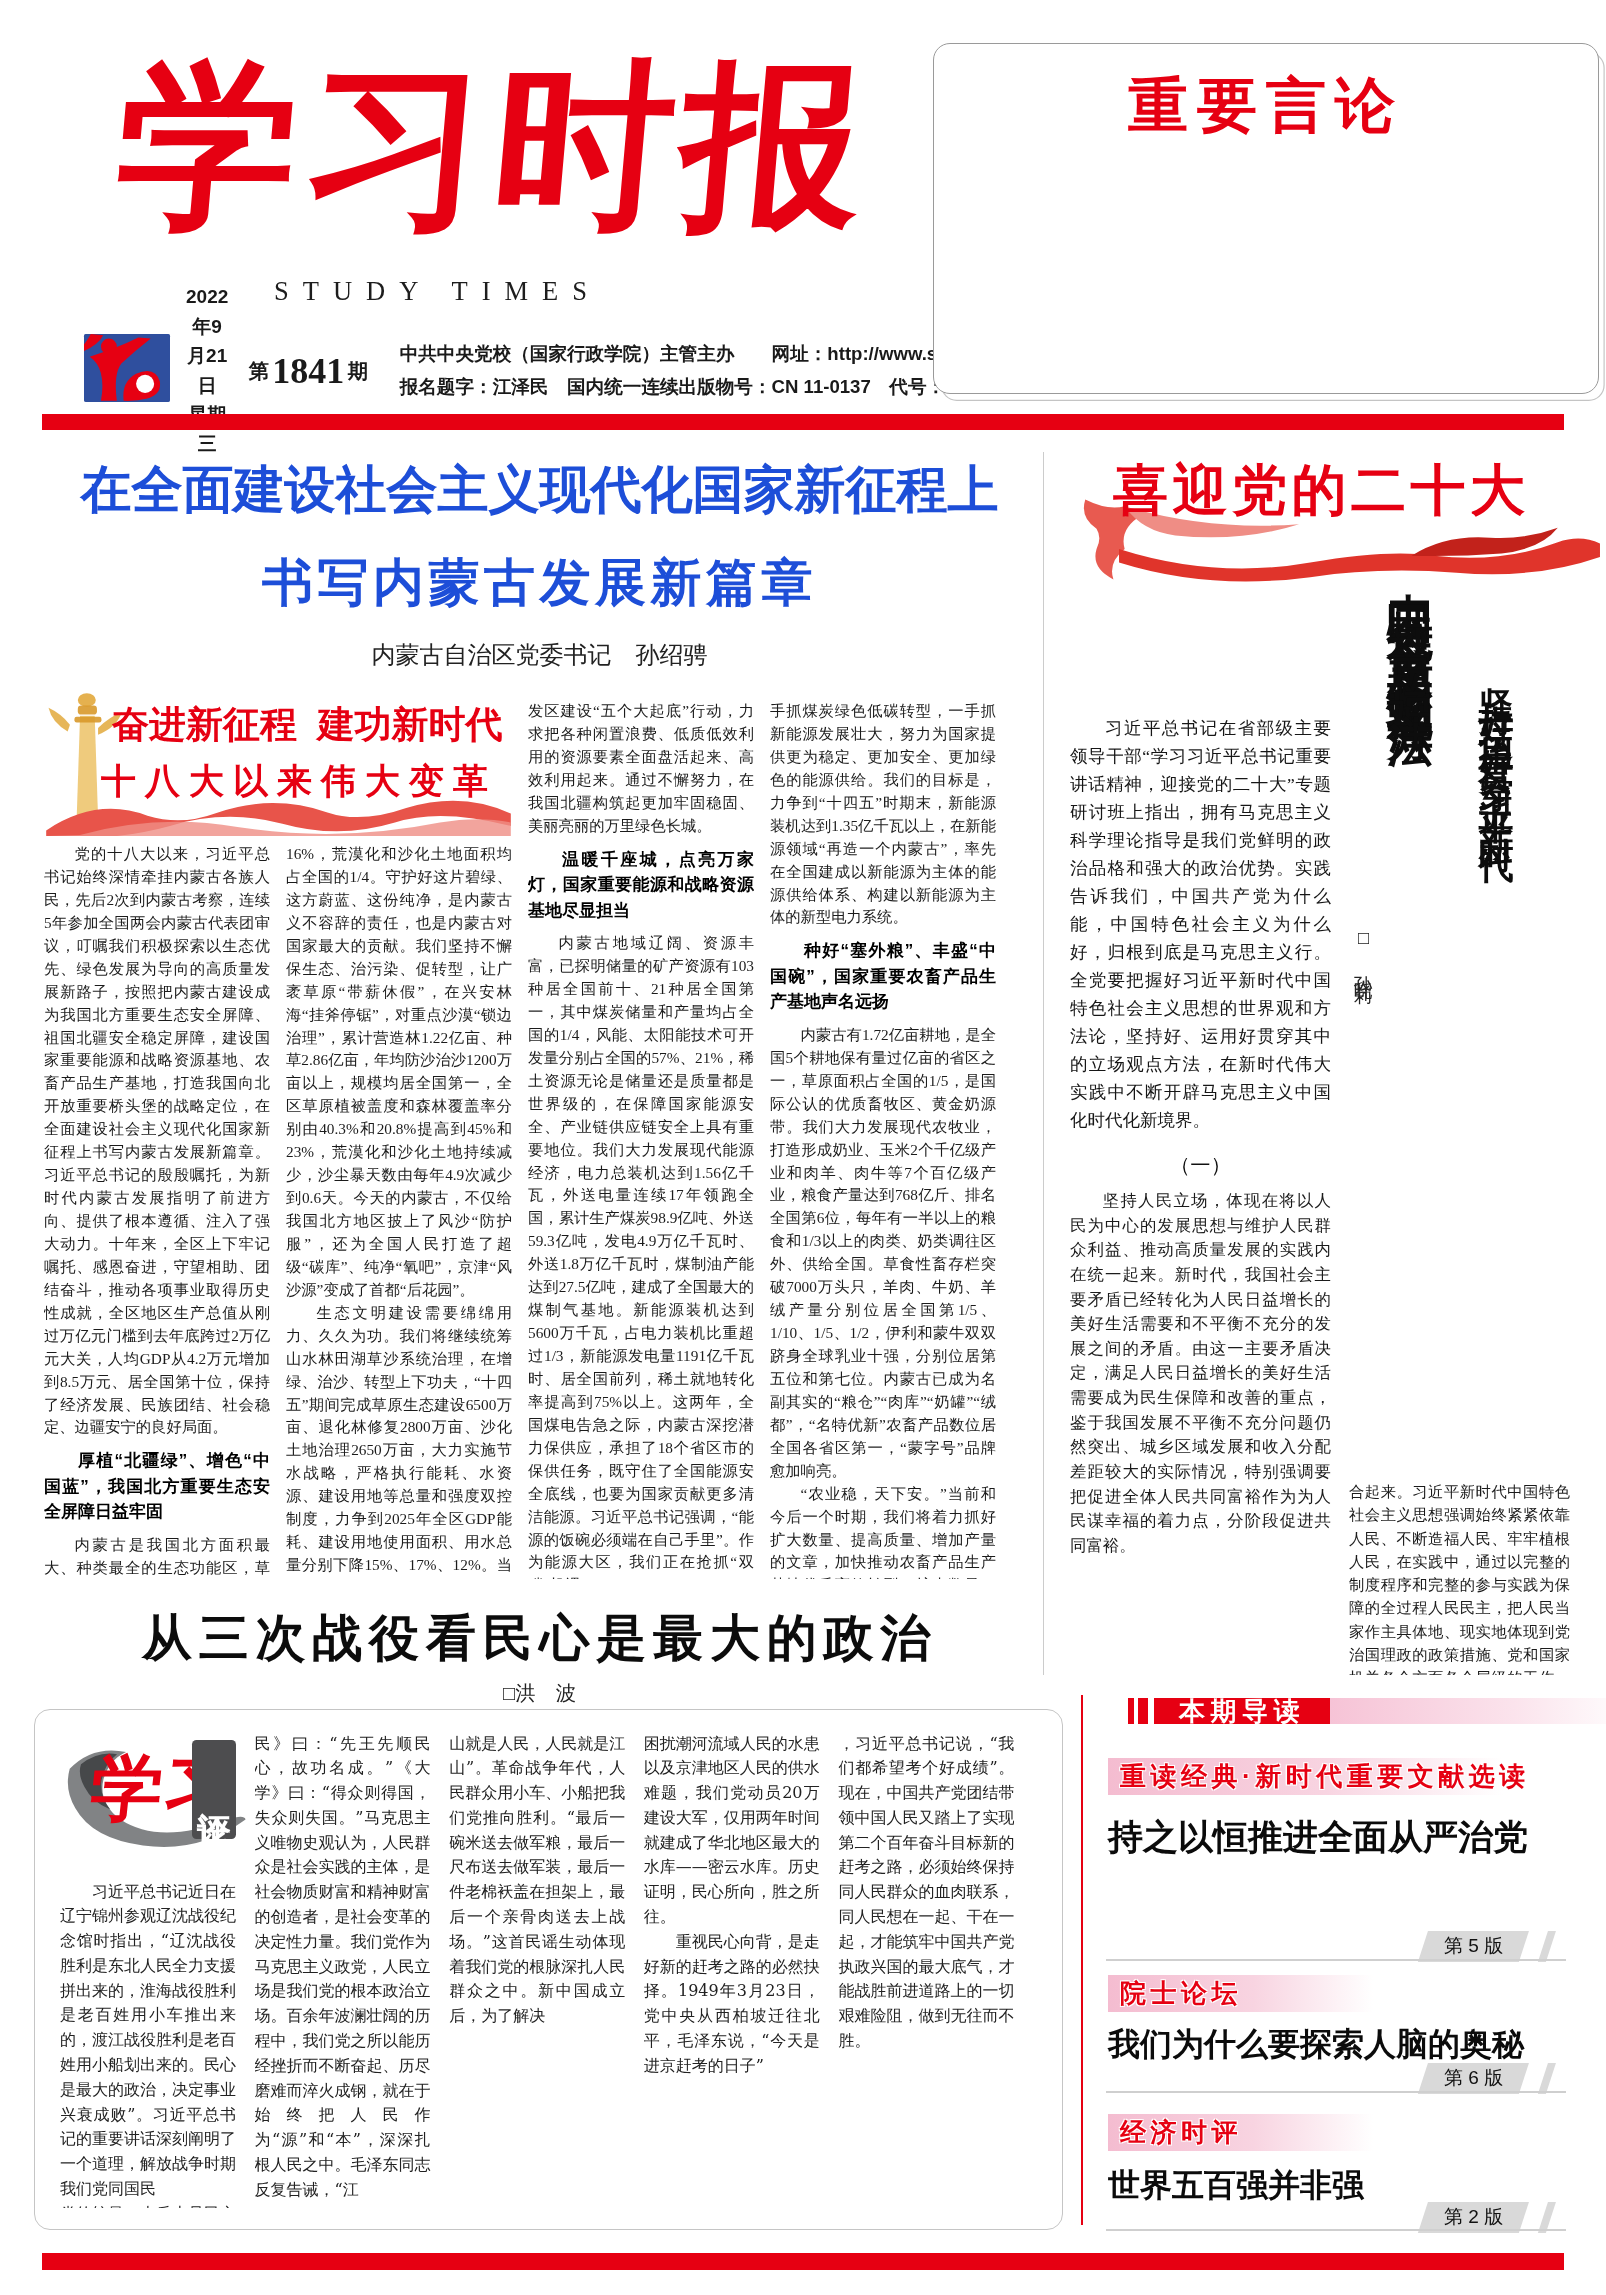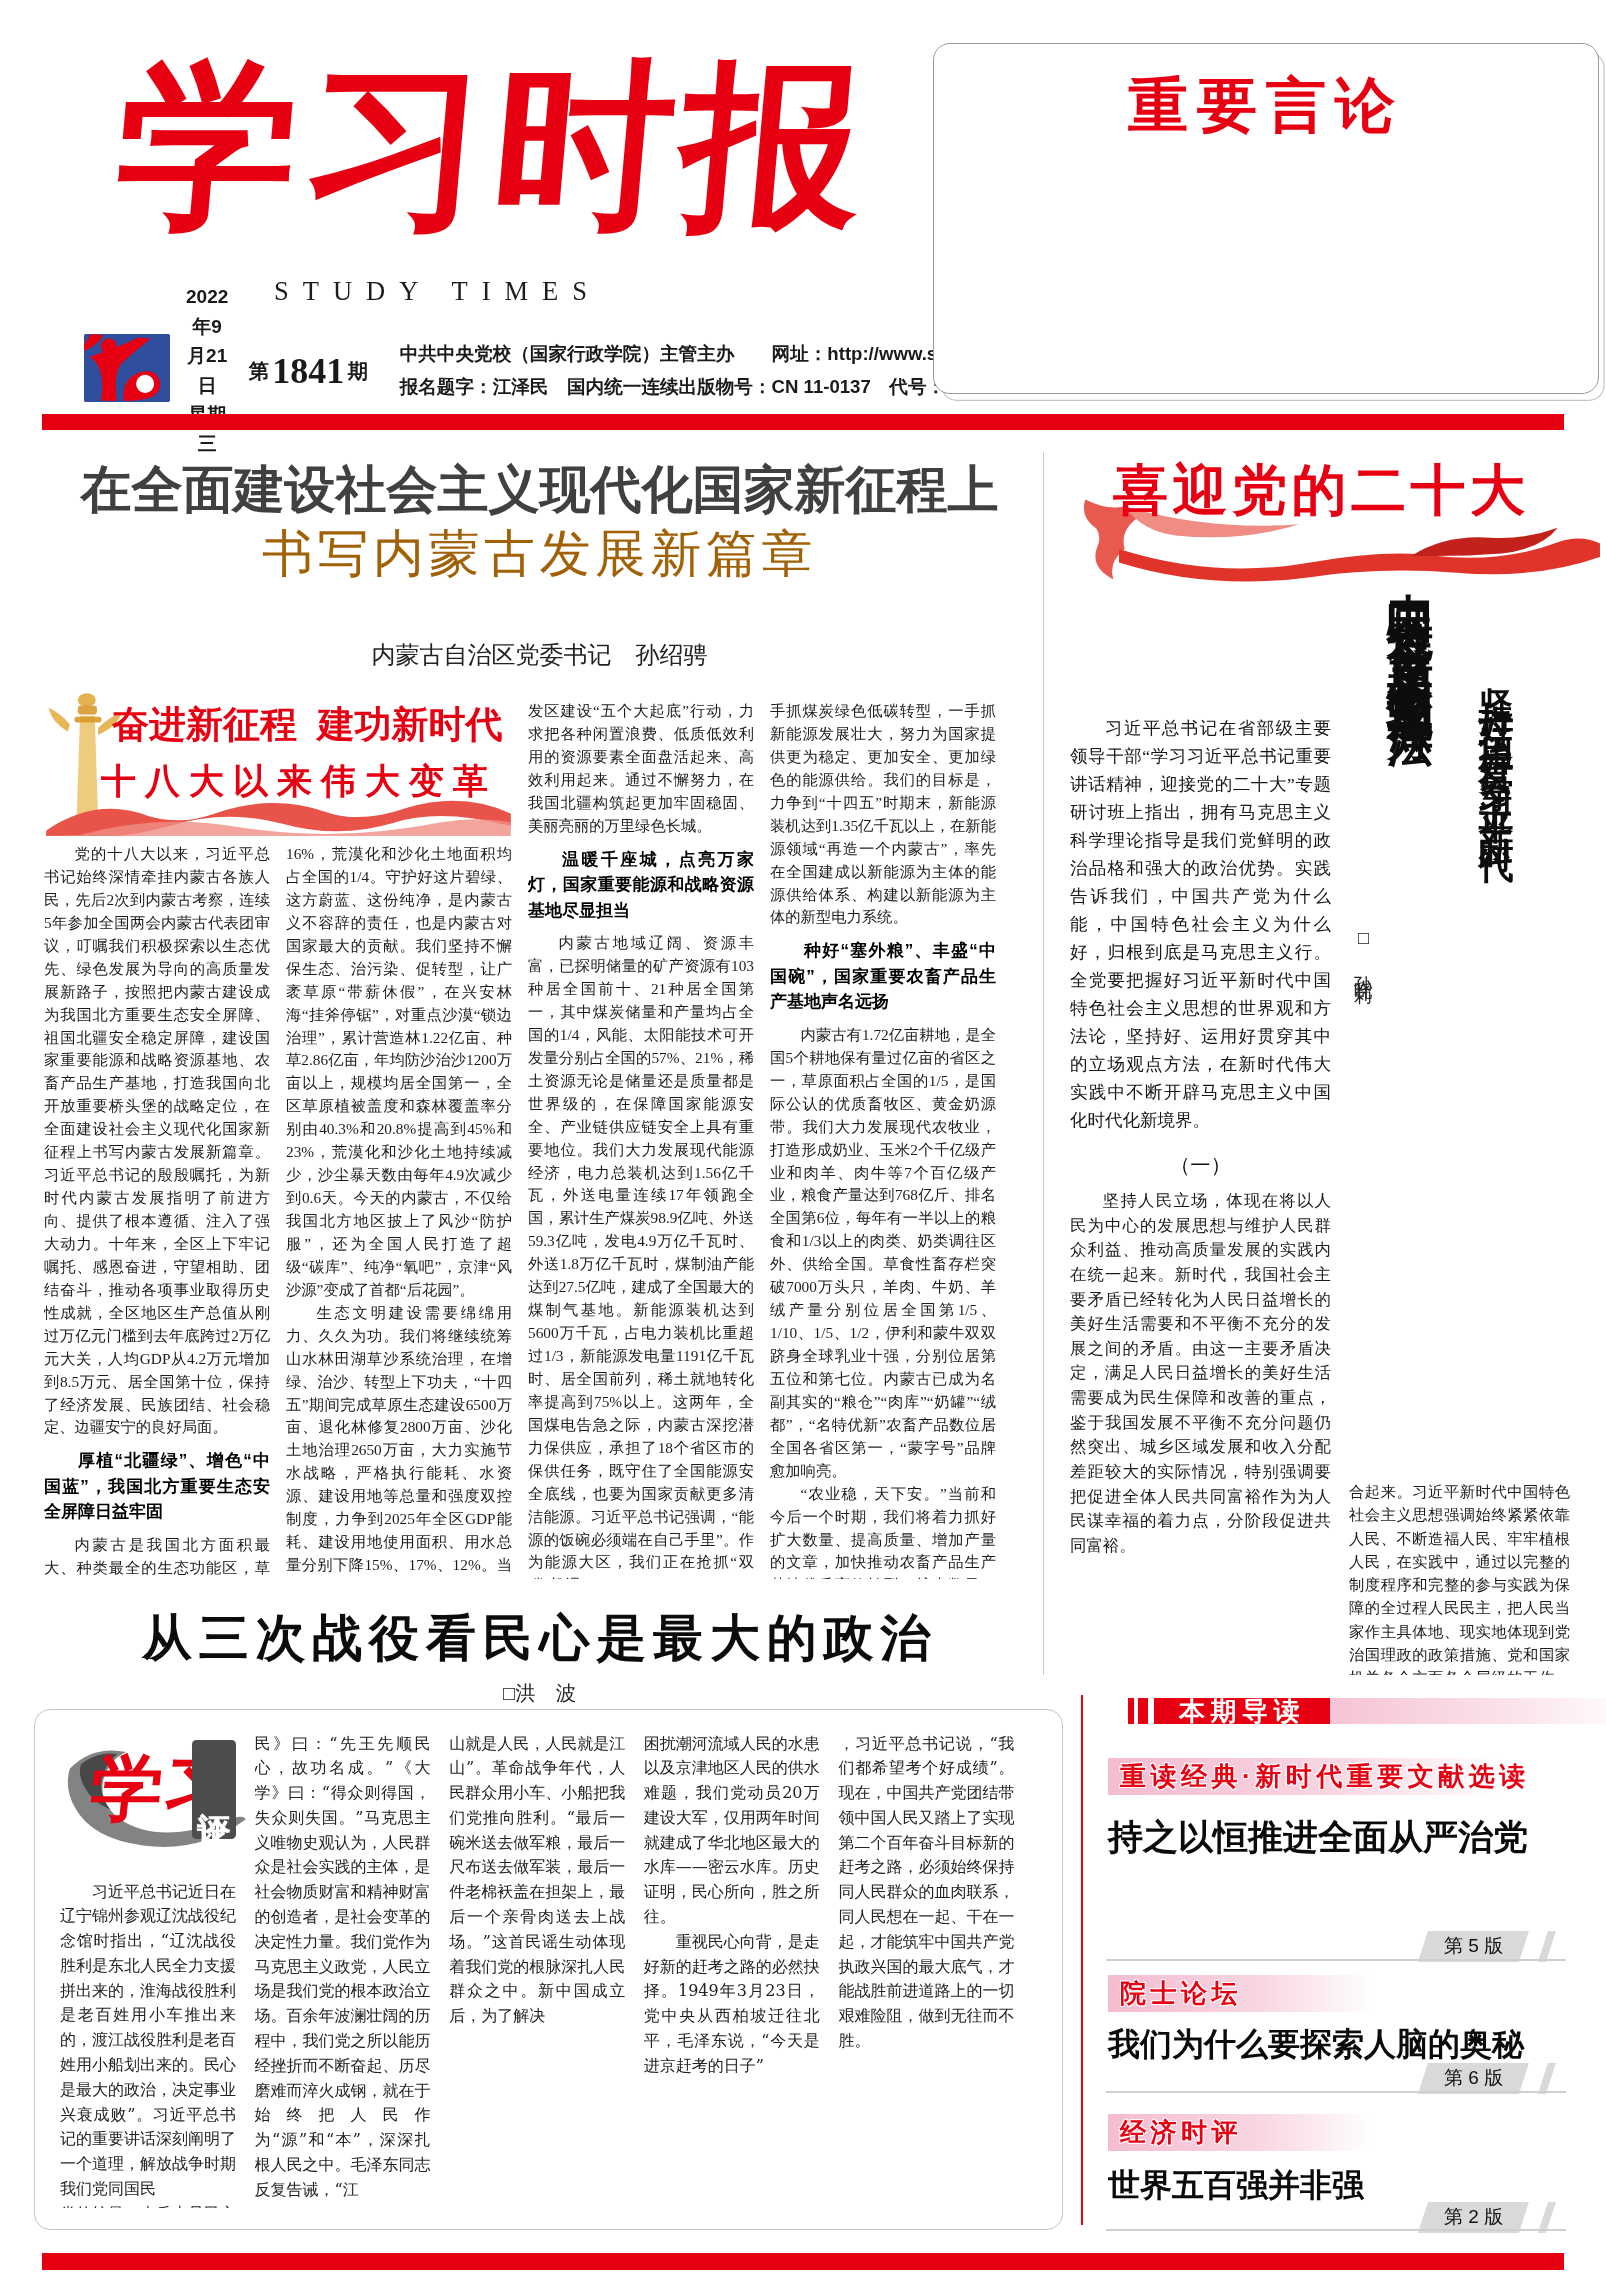--- a/index.html
+++ b/index.html
@@ -24,23 +24,23 @@
              box-shadow:6.8px 8px 0 -2.3px #ffffff,6.8px 8px 0 -1.1px #c4c4c4;background:#fff;overflow:hidden;}
   .quote-title{text-align:center;margin-top:21.5px;font-size:60px;font-weight:900;color:#e60012;letter-spacing:9px;
                font-family:"Liberation Sans","DejaVu Sans",sans-serif;}
   .quote-body{margin:14.7px 33px 0;font-size:24px;line-height:1.47;text-align:justify;text-indent:2em;color:#101010;}
 
   .red-rule-top{position:absolute;left:42px;top:414px;width:1522px;height:16px;background:#e60012;}
   .red-rule-bottom{position:absolute;left:42px;top:2253px;width:1522px;height:17px;background:#e60012;}
 
   
   .headline1{position:absolute;left:42px;top:456px;width:995px;text-align:center;font-size:51px;font-weight:900;
-             font-family:"Liberation Sans","DejaVu Sans",sans-serif;white-space:nowrap;color:#404040;}
-  .headline2{position:absolute;left:42px;top:520px;width:995px;text-align:center;font-size:51px;font-weight:400;
-             font-family:"Liberation Sans","DejaVu Sans",sans-serif;letter-spacing:4.5px;white-space:nowrap;color:#a16207;}
+             font-family:"Liberation Sans","DejaVu Sans",sans-serif;white-space:nowrap;color:#1d4ed8;}
+  .headline2{position:absolute;left:42px;top:549px;width:995px;text-align:center;font-size:51px;font-weight:700;
+             font-family:"Liberation Sans","DejaVu Sans",sans-serif;letter-spacing:4.5px;white-space:nowrap;color:#1d4ed8;}
   .byline{position:absolute;left:42px;top:639px;width:995px;text-align:center;font-size:24px;color:#222;}
 
   .promo{position:absolute;left:45px;top:692px;width:467px;height:134px;overflow:visible;}
   .promo-line1{position:absolute;left:67px;top:8px;font-size:37px;color:#e60012;font-weight:900;
                font-family:"Liberation Sans",sans-serif;white-space:pre;}
   .promo-line2{position:absolute;left:56px;top:66px;font-size:35px;color:#e60012;font-weight:700;letter-spacing:9px;white-space:pre;
                text-shadow:1.7px 1.7px 0 #fff,-1.7px 1.7px 0 #fff,1.7px -1.7px 0 #fff,-1.7px -1.7px 0 #fff,0 2.3px 0 #fff;}
   .promo svg{position:absolute;}
 
   .main-cols{position:absolute;left:44px;top:700px;width:980px;height:879px;display:flex;gap:16px;}

